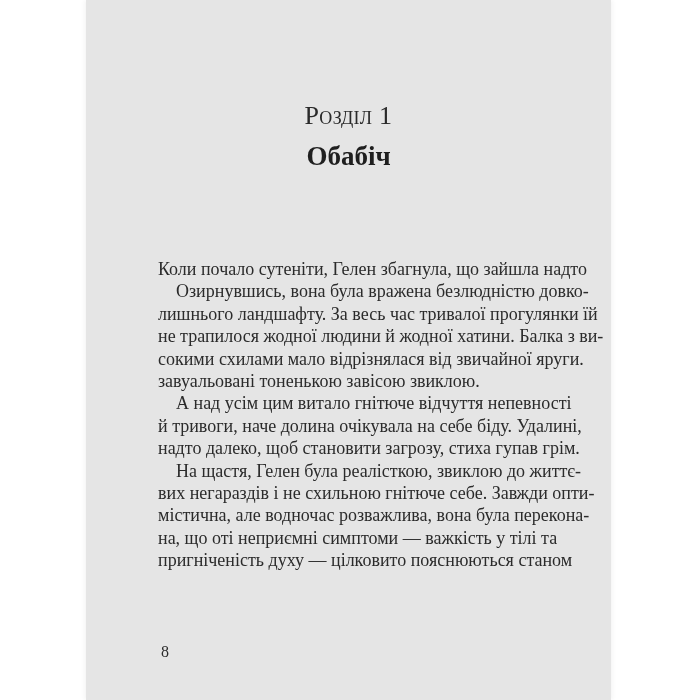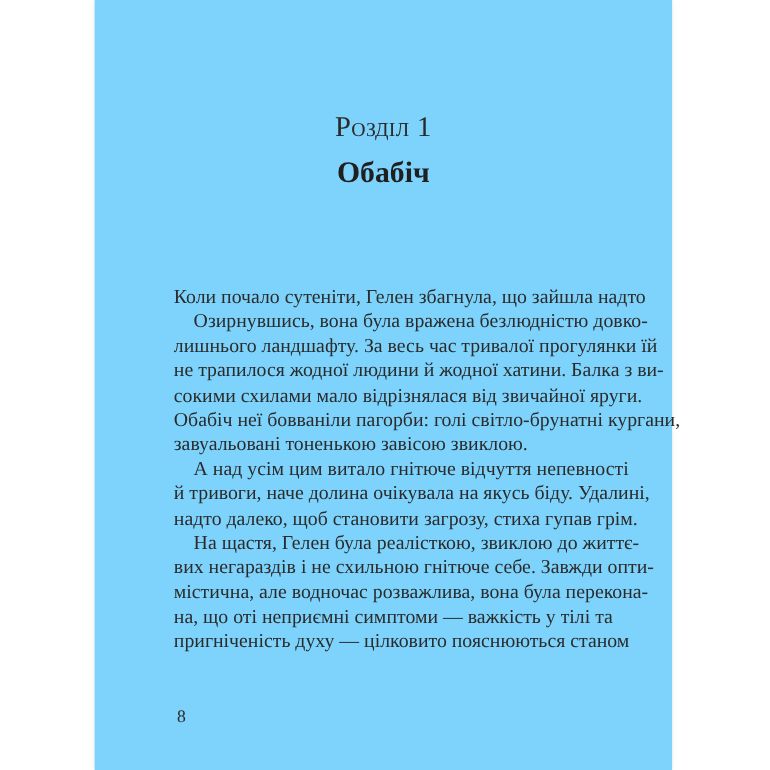--- a/index.html
+++ b/index.html
@@ -9,21 +9,21 @@
       height: 700px;
       background: #ffffff;
       overflow: hidden;
     }
     .page {
       position: absolute;
       left: 86px;
       top: 0;
       width: 525px;
       height: 700px;
-      background: #7dd3fc;
+      background: #e5e5e5;
       box-shadow: -2px 0 4px rgba(0,0,0,0.04), 2px 0 4px rgba(0,0,0,0.04);
     }
     .chapter-label {
       position: absolute;
       top: 101px;
       left: 0;
       width: 100%;
       text-align: center;
       font-family: "Liberation Serif", "DejaVu Serif", serif;
       font-size: 26px;
@@ -83,26 +83,25 @@
 
   <div class="body-text">
     <div class="paragraph">
       <span class="line">Коли почало сутеніти, Гелен збагнула, що зайшла надто</span>
     </div>
     <div class="paragraph">
       <span class="line indent">Озирнувшись, вона була вражена безлюдністю довко-</span>
       <span class="line">лишнього ландшафту. За весь час тривалої прогулянки їй</span>
       <span class="line">не трапилося жодної людини й жодної хатини. Балка з ви-</span>
       <span class="line">сокими схилами мало відрізнялася від звичайної яруги.</span>
-      <span class="line">Обабіч неї бовваніли пагорби: голі світло-брунатні кургани,</span>
       <span class="line last">завуальовані тоненькою завісою звиклою.</span>
     </div>
     <div class="paragraph">
       <span class="line indent">А над усім цим витало гнітюче відчуття непевності</span>
-      <span class="line">й тривоги, наче долина очікувала на якусь біду. Удалині,</span>
+      <span class="line">й тривоги, наче долина очікувала на себе біду. Удалині,</span>
       <span class="line">надто далеко, щоб становити загрозу, стиха гупав грім.</span>
     </div>
     <div class="paragraph">
       <span class="line indent">На щастя, Гелен була реалісткою, звиклою до життє-</span>
       <span class="line">вих негараздів і не схильною гнітюче себе. Завжди опти-</span>
       <span class="line">містична, але водночас розважлива, вона була переконa-</span>
       <span class="line">на, що оті неприємні симптоми — важкість у тілі та</span>
       <span class="line">пригніченість духу — цілковито пояснюються станом</span>
     </div>
   </div>

